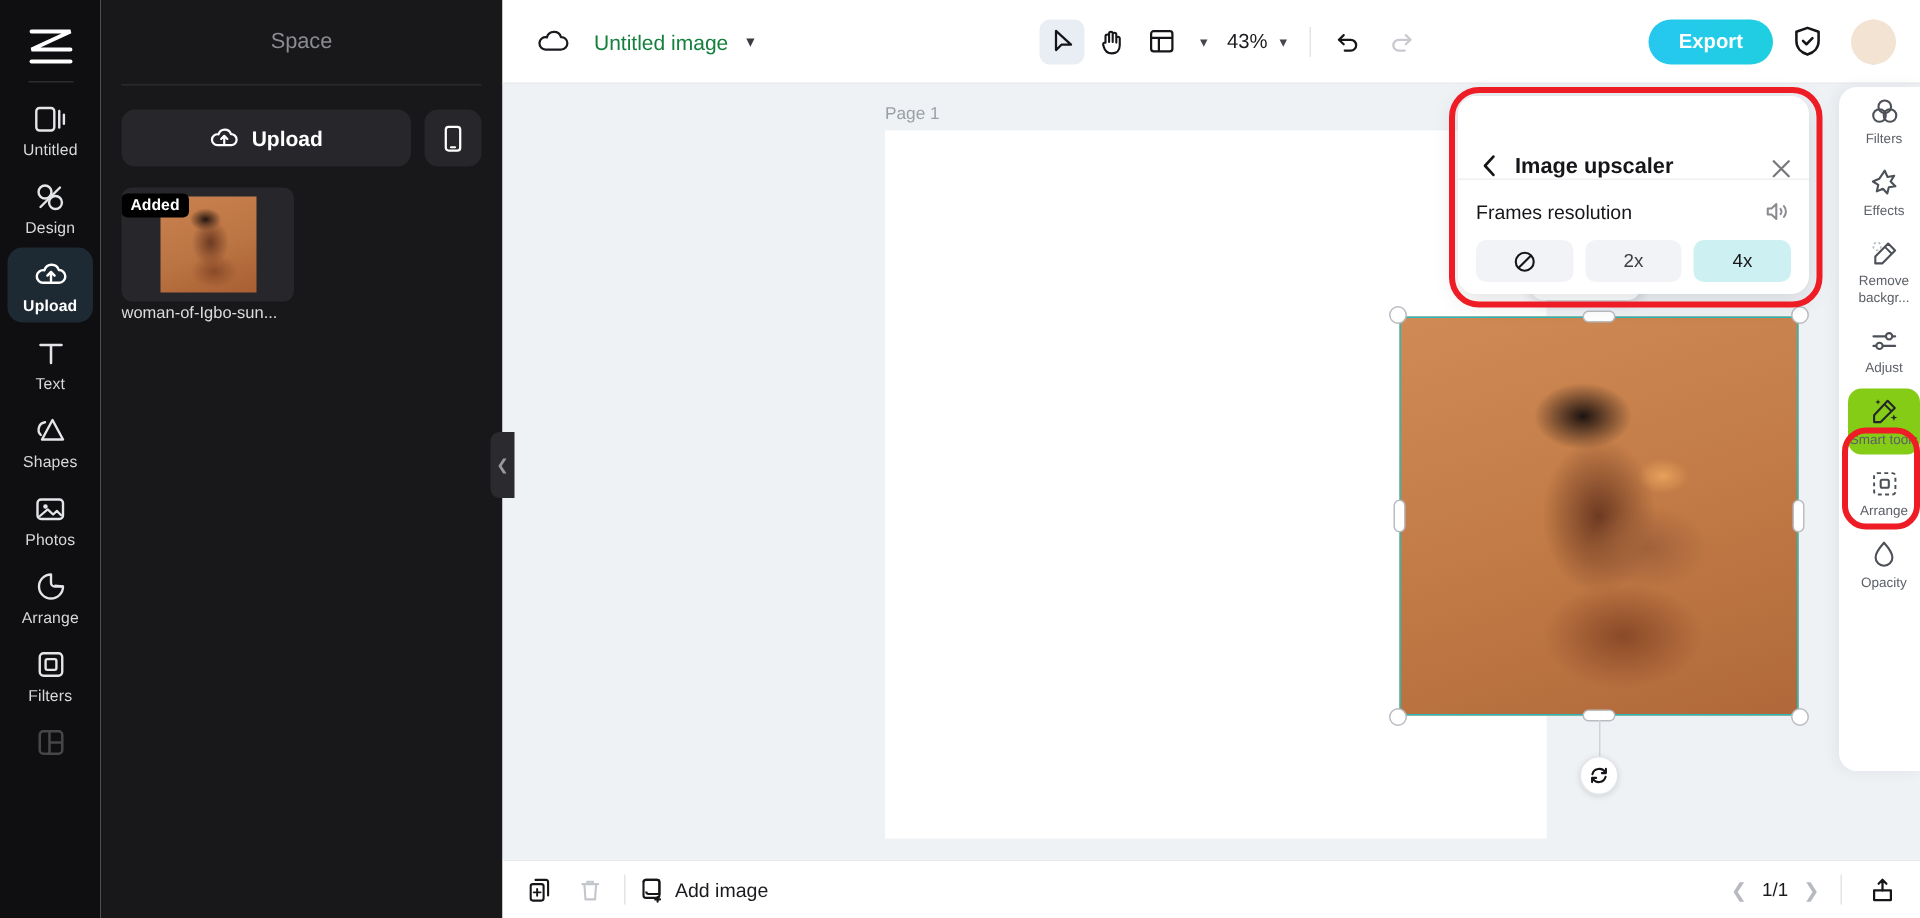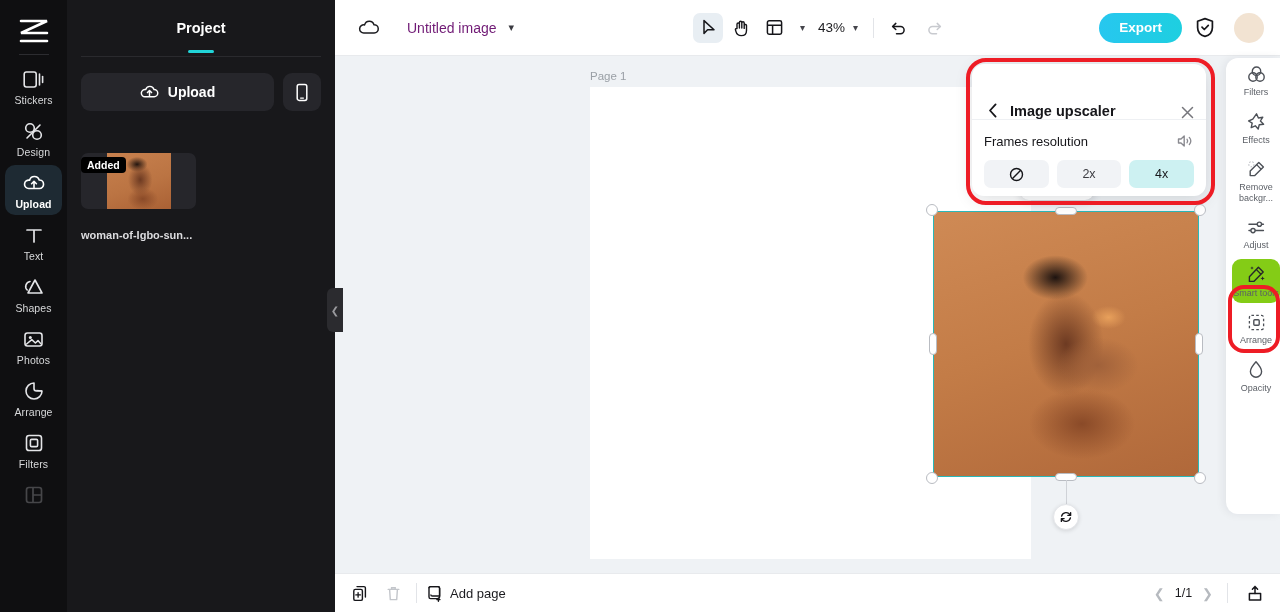--- a/index.html
+++ b/index.html
@@ -51,54 +51,54 @@
     display: flex; align-items: center; justify-content: center; gap: 9px;
     color: #fff; font-size: 14px; font-weight: 700; cursor: pointer; border: none;
   }
   #phone-btn {
     width: 38px; height: 38px; border-radius: 9px; background: #26262b;
     display: flex; align-items: center; justify-content: center; cursor: pointer;
   }
   #assets { padding: 14px 14px 0; }
   .asset { width: 115px; cursor: pointer; }
   .asset .thumb {
-    position: relative; width: 115px; height: 56px; border-radius: 7px;
+    position: relative; width: 115px; height: 76px; border-radius: 7px;
     background: #26262b; overflow: hidden;
-    display:flex; align-items:center; justify-content:center;margin-top:28px;
+    display:flex; align-items:center; justify-content:center;
   }
   .asset .thumb .img {
     width: 64px; height: 64px;
     background:
       radial-gradient(ellipse 22px 16px at 56% 78%, #8a4a28 0%, rgba(138,74,40,0) 70%),
       radial-gradient(ellipse 17px 22px at 52% 48%, #6d3a22 0%, rgba(109,58,34,0) 72%),
       radial-gradient(ellipse 14px 10px at 47% 24%, #23150f 0%, rgba(35,21,15,0) 75%),
       linear-gradient(160deg, #c9824f 0%, #bb7443 55%, #a85f33 100%);
   }
   .asset .badge {
     position: absolute; left: 0; top: 4px; background: #000; color: #fff;
     font-size: 10.5px; font-weight: 700; padding: 2px 6px; border-radius: 4px;
   }
-  .asset .cap { margin-top: 20px; font-size: 11px; color: #dcdcdf;
-    white-space: nowrap; overflow: hidden; font-weight: bold; }
+  .asset .cap { margin-top: 2px; font-size: 11px; color: #dcdcdf;
+    white-space: nowrap; overflow: hidden; }
   #panel-collapse {
     position: absolute; left: 327px; top: 288px; width: 16px; height: 44px;
     background: #2b2b2f; border-radius: 6px 0 0 6px;
     display: flex; align-items: center; justify-content: center;
     color: #9a9a9e; font-size: 10px; cursor: pointer; z-index: 6;
   }
 
   
   #topbar {
     position: absolute; left: 335px; top: 0; width: 945px; height: 56px;
     background: #ffffff; border-bottom: 1px solid #e8eaed;
     display: flex; align-items: center;
   }
   #topbar .cloud { margin-left: 23px; width: 22px; height: 22px;
     display:flex; align-items:center; justify-content:center; }
-  #doc-title { margin-left: 27px; font-size: 14px; color: #701a75; }
+  #doc-title { margin-left: 16px; font-size: 14px; color: #15803d; }
   #title-caret { margin-left: 12px; color: #3a3a40; font-size: 11px; cursor: pointer; }
   #tools-mid { position: absolute; left: 358px; display: flex; align-items: center; gap: 3px; }
   .tbtn { width: 30px; height: 30px; border-radius: 7px; display:flex;
     align-items:center; justify-content:center; cursor: pointer; }
   .tbtn.sel { background: #e8eef3; }
   #zoomgrp { display: flex; align-items: center; margin-left: 6px; }
   #zoom-val { font-size: 13.5px; color: #1b1b1f; margin-left: 4px; }
   .caret { font-size: 10px; color: #46464c; margin-left: 8px; cursor: pointer; }
   .vsep { width: 1px; height: 20px; background: #e2e4e8; margin: 0 12px; }
   #undo-redo { position: absolute; left: 548px; display:flex; align-items:center; gap: 6px; }
@@ -240,21 +240,21 @@
     <div class="divider"></div>
 
     <div class="rail-item">
       <span class="ico">
         <svg width="21" height="19" viewBox="0 0 21 19">
           <rect x="1.2" y="2" width="12" height="15" rx="2.2" fill="none" stroke="#e4e5e8" stroke-width="1.6"></rect>
           <path d="M16.5 4 V15" stroke="#e4e5e8" stroke-width="1.6" stroke-linecap="round"></path>
           <path d="M19.6 6.5 V12.5" stroke="#e4e5e8" stroke-width="1.6" stroke-linecap="round"></path>
         </svg>
       </span>
-      <span class="lbl">Stickers</span>
+      <span class="lbl">Untitled</span>
     </div>
 
     <div class="rail-item">
       <span class="ico">
         <svg width="21" height="21" viewBox="0 0 21 21">
           <circle cx="7" cy="7" r="4.3" fill="none" stroke="#e4e5e8" stroke-width="1.6"></circle>
           <circle cx="14" cy="14" r="4.3" fill="none" stroke="#e4e5e8" stroke-width="1.6"></circle>
           <path d="M4 17 L17 4" stroke="#e4e5e8" stroke-width="1.6" stroke-linecap="round"></path>
         </svg>
       </span>
@@ -327,21 +327,21 @@
           <rect x="2.5" y="2.5" width="15" height="15" rx="2.4" fill="none" stroke="#9fa0a5" stroke-width="1.7"></rect>
           <path d="M9 2.5 V17.5 M9 10 H17.5" stroke="#9fa0a5" stroke-width="1.7"></path>
         </svg>
       </span>
       <span class="lbl"></span>
     </div>
   </div>
 
   <div id="panel">
     <div class="tabs">
-      <div class="tab active">Project</div>
+      <div class="tab">Space</div>
     </div>
     <div class="hr"></div>
 
     <div class="uprow">
       <button id="upload-btn">
         <span>
           <svg width="19" height="16" viewBox="0 0 22 18">
             <path d="M6 14.5 A4.2 4.2 0 1 1 6.6 6.2 A5 5 0 0 1 16.2 6 A3.9 3.9 0 0 1 16.4 14.5 Z" fill="none" stroke="#fff" stroke-width="1.7" stroke-linejoin="round"></path>
             <path d="M11 13.4 V7.4 M8.6 9.7 L11 7.3 L13.4 9.7" fill="none" stroke="#fff" stroke-width="1.7" stroke-linecap="round" stroke-linejoin="round"></path>
           </svg>
@@ -627,21 +627,21 @@
     </div>
     <span class="vsep" style="margin:0 10px"></span>
     <div id="add-page">
       <span>
         <svg width="16" height="17" viewBox="0 0 16 17">
           <path d="M2 3.2 a1.6 1.6 0 0 1 1.6-1.6 H11 a1.6 1.6 0 0 1 1.6 1.6 V11 H5.4 a1.6 1.6 0 0 1-1.6-1.6" fill="none" stroke="#16161a" stroke-width="1.4" stroke-linejoin="round"></path>
           <rect x="2" y="1.6" width="10.6" height="12" rx="1.6" fill="none" stroke="#16161a" stroke-width="1.4"></rect>
           <path d="M11.4 13 V16.2 M9.8 14.6 H13" stroke="#16161a" stroke-width="1.4" stroke-linecap="round"></path>
         </svg>
       </span>
-      <span>Add page</span>
+      <span>Add image</span>
     </div>
     <div id="pager">
       <span class="arw">❮</span>
       <span id="pg-count">1/1</span>
       <span class="arw">❯</span>
       <span class="vsep" style="margin:0 4px"></span>
       <span class="bbtn" style="margin-right:12px">
         <svg width="16" height="17" viewBox="0 0 16 17">
           <path d="M8 1.6 V8.6 M5.4 4.2 L8 1.5 L10.6 4.2" fill="none" stroke="#16161a" stroke-width="1.5" stroke-linecap="round" stroke-linejoin="round"></path>
           <path d="M2.4 8.6 H13.6 V15 H2.4 Z" fill="none" stroke="#16161a" stroke-width="1.5" stroke-linejoin="round"></path>

